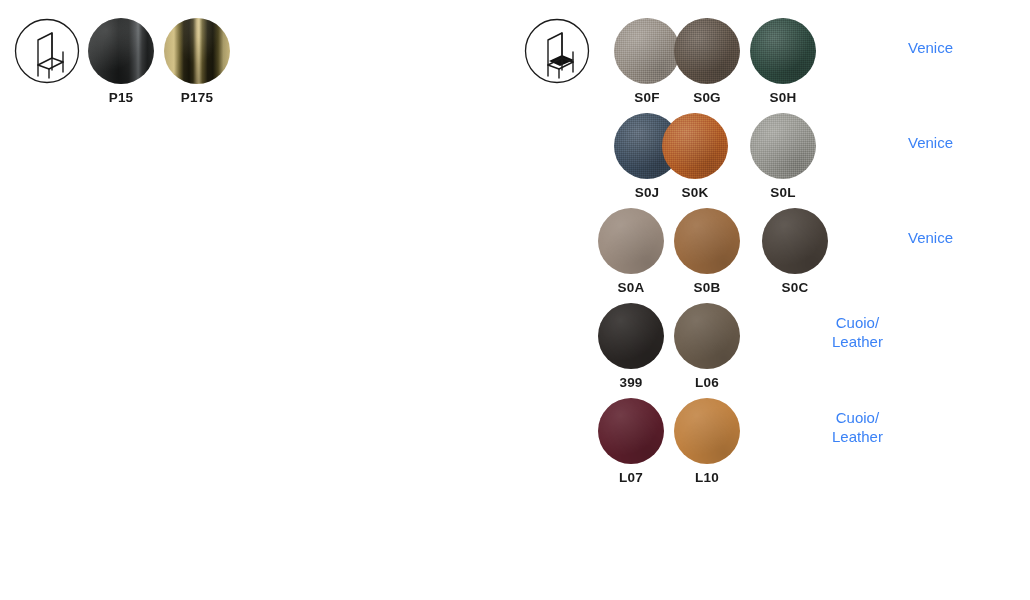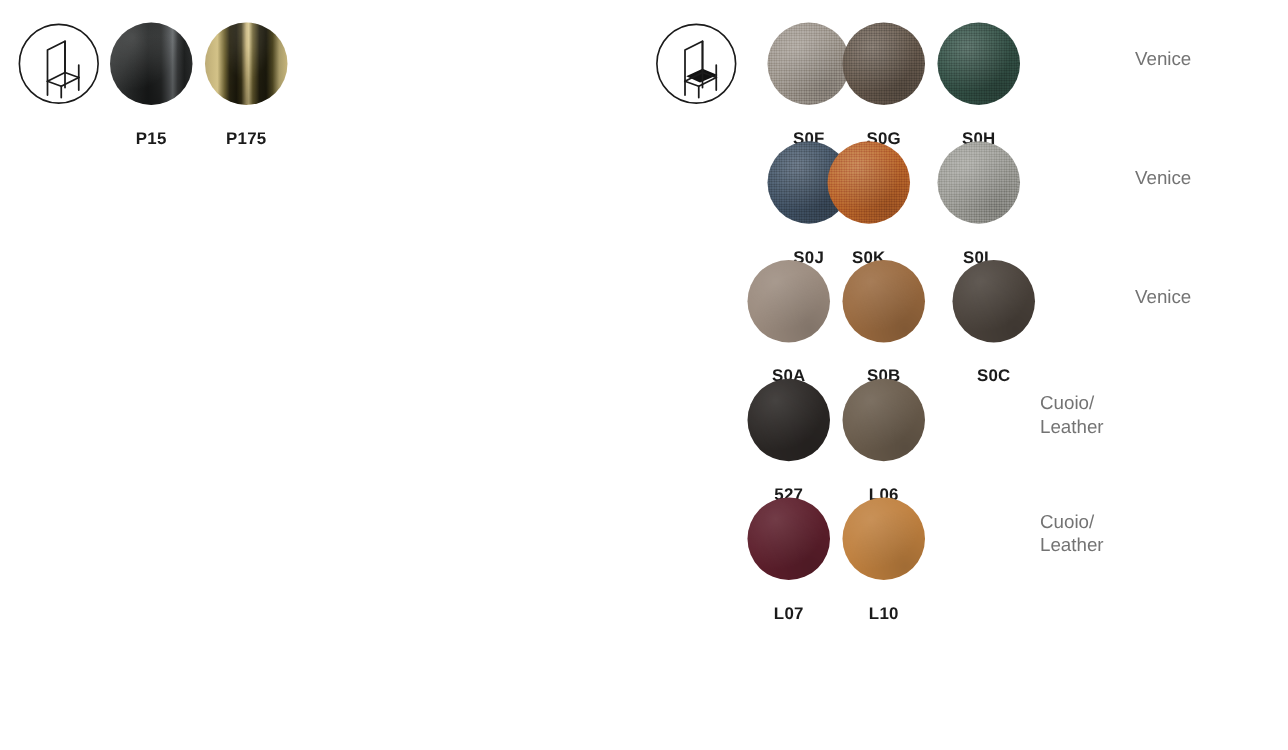--- a/index.html
+++ b/index.html
@@ -116,38 +116,39 @@
     content: "";
     position: absolute;
     inset: 0;
     border-radius: 50%;
     background: radial-gradient(ellipse at 50% 8%, rgba(255,255,255,.16), rgba(255,255,255,0) 48%),
                 radial-gradient(ellipse at 50% 96%, rgba(0,0,0,.28), rgba(0,0,0,0) 50%);
   }
 
   .swatch-code {
     display: block;
-    margin-top: 19px;
+    margin-top: 6px;
     font-size: 13.5px;
     font-weight: bold;
     color: #1b1b1b;
     letter-spacing: .2px;
     line-height: 16px;
     white-space: nowrap;
   }
 
   .row-category {
     position: absolute;
     top: 20px;
     left: 310px;
     font-size: 15px;
     line-height: 19px;
-    color: #737373;
+    color: #3b82f6;
     font-weight: normal;
     white-space: pre-line;
+    text-align: center;
   }
   .row-category.two-line { top: 10px; }
 </style>
 </head>
 <body>
 
 <div class="board">
 
   <div class="swatch-group" id="group-frame">
 
@@ -247,21 +248,21 @@
         <div class="swatch-cell" style="left:164px">
           <div class="swatch-disc leather" style="background-color: rgb(74, 66, 59);"></div>
           <span class="swatch-code">S0C</span>
         </div>
         <span class="row-category">Venice</span>
       </div>
 
       <div class="swatch-row">
         <div class="swatch-cell" style="left:0px">
           <div class="swatch-disc leather" style="background-color: rgb(43, 39, 37);"></div>
-          <span class="swatch-code">527</span>
+          <span class="swatch-code">399</span>
         </div>
         <div class="swatch-cell" style="left:76px">
           <div class="swatch-disc leather" style="background-color: rgb(106, 92, 76);"></div>
           <span class="swatch-code">L06</span>
         </div>
         <span class="row-category two-line" style="left:234px">Cuoio/
 Leather</span>
       </div>
 
       <div class="swatch-row">

